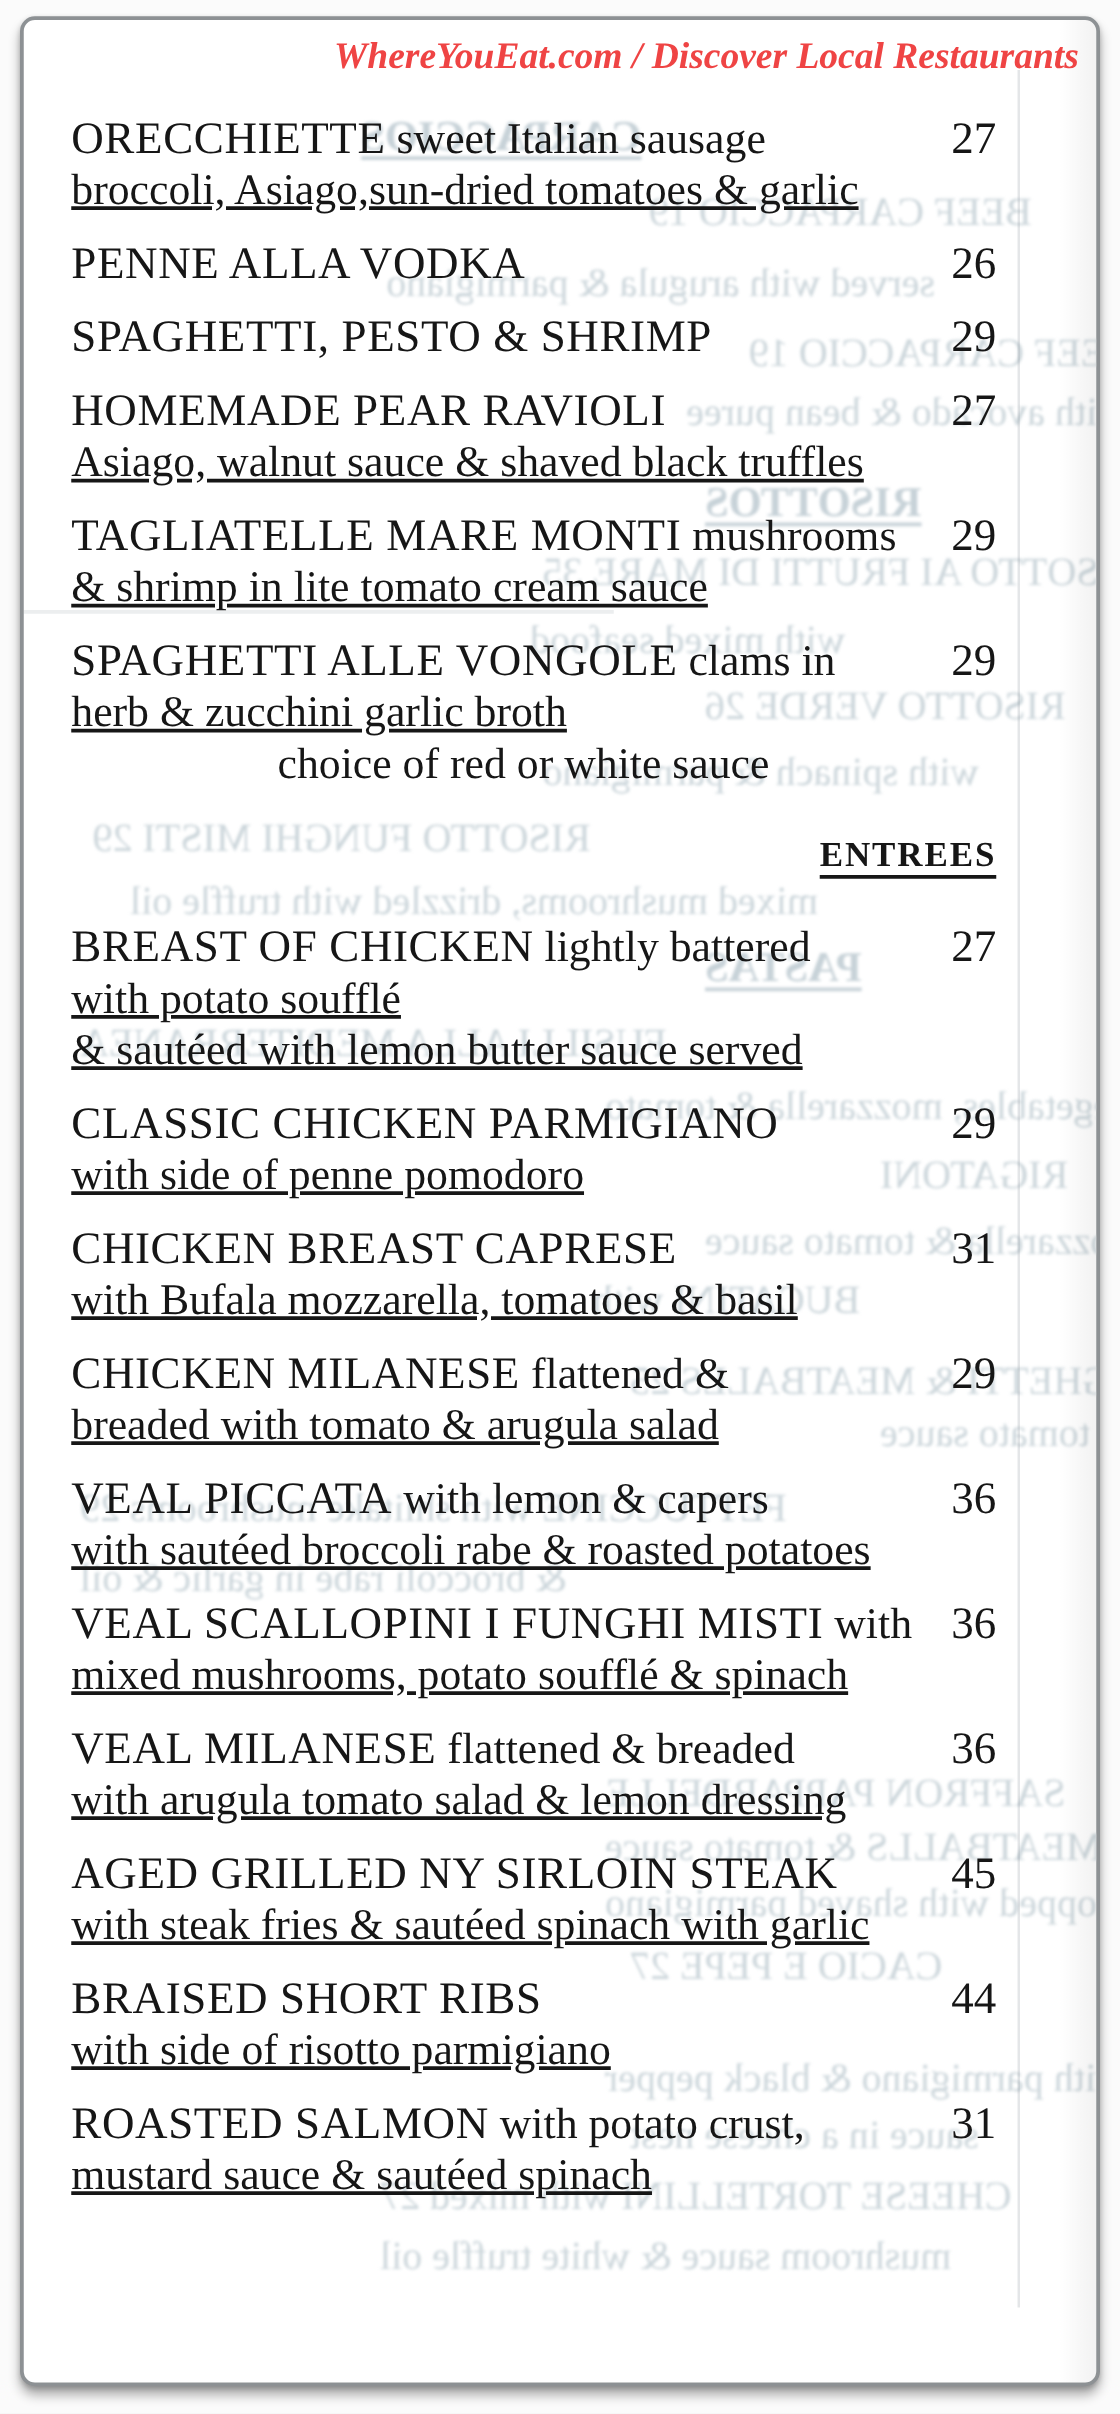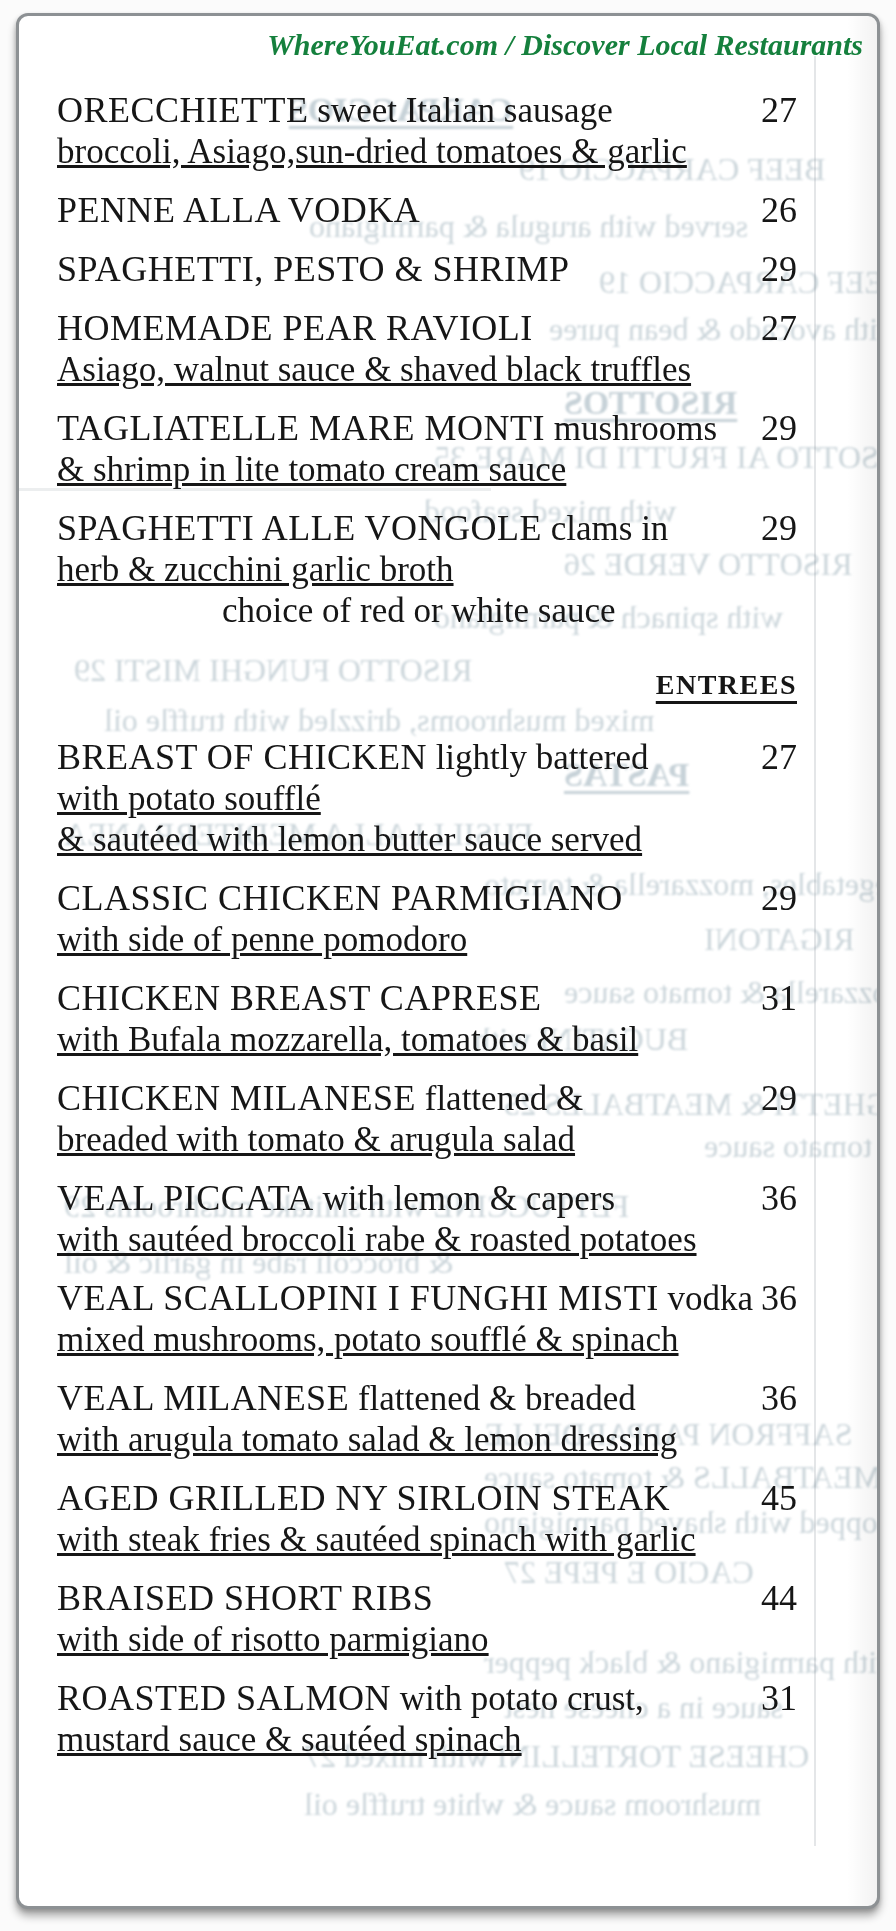--- a/index.html
+++ b/index.html
@@ -13,21 +13,21 @@
          transform:scaleX(-1);filter:blur(1.1px);}
   .ghost.header{font-weight:bold;font-size:34px;color:#c7d2d8;
                 text-decoration:underline;text-decoration-thickness:3px;text-underline-offset:5px;}
   .artifact{position:absolute;pointer-events:none;}
   .crease-v{left:795px;top:40px;bottom:60px;width:2px;background:rgba(120,130,138,.20);z-index:1;}
   .streak-h{left:0;top:472px;width:55%;height:3px;background:rgba(120,132,140,.14);z-index:1;}
   .edge-shade{top:0;bottom:0;right:0;width:30px;z-index:1;
               background:linear-gradient(to left, rgba(0,0,0,.05), rgba(0,0,0,0));}
   .page-inner{position:relative;z-index:2;padding:10px 80px 0 38px;}
   .watermark{position:absolute;top:12px;right:14px;z-index:3;
-             font-size:30px;font-weight:bold;font-style:italic;color:#15803d;white-space:nowrap;margin-left:10px;}
+             font-size:30px;font-weight:bold;font-style:italic;color:#ef4444;white-space:nowrap;margin-left:10px;}
   .menu{padding-top:64px;}
   .menu-item{margin-bottom:18px;}
   .title-line{display:flex;justify-content:space-between;align-items:baseline;
               font-size:36px;line-height:41px;}
   .title-left{}
   .item-name{letter-spacing:.5px;}
   .item-inline{font-size:35px;}
   .item-price{font-size:36px;}
   .desc-line{font-size:35px;line-height:41px;text-decoration:underline;}
   .note-line{font-size:35px;line-height:41px;padding-left:165px;}
@@ -151,21 +151,21 @@
           </div>
           <div class="menu-item">
             <div class="title-line">
               <span class="title-left"><span class="item-name">VEAL PICCATA</span><span class="item-inline"> with lemon &amp; capers</span></span>
               <span class="item-price">36</span>
             </div>
             <div class="desc-line">with sautéed broccoli rabe &amp; roasted potatoes</div>
           </div>
           <div class="menu-item">
             <div class="title-line">
-              <span class="title-left"><span class="item-name">VEAL SCALLOPINI I FUNGHI MISTI</span><span class="item-inline"> vodka</span></span>
+              <span class="title-left"><span class="item-name">VEAL SCALLOPINI I FUNGHI MISTI</span><span class="item-inline"> with</span></span>
               <span class="item-price">36</span>
             </div>
             <div class="desc-line">mixed mushrooms, potato soufflé &amp; spinach</div>
           </div>
           <div class="menu-item">
             <div class="title-line">
               <span class="title-left"><span class="item-name">VEAL MILANESE</span><span class="item-inline"> flattened &amp; breaded</span></span>
               <span class="item-price">36</span>
             </div>
             <div class="desc-line">with arugula tomato salad &amp; lemon dressing</div>

